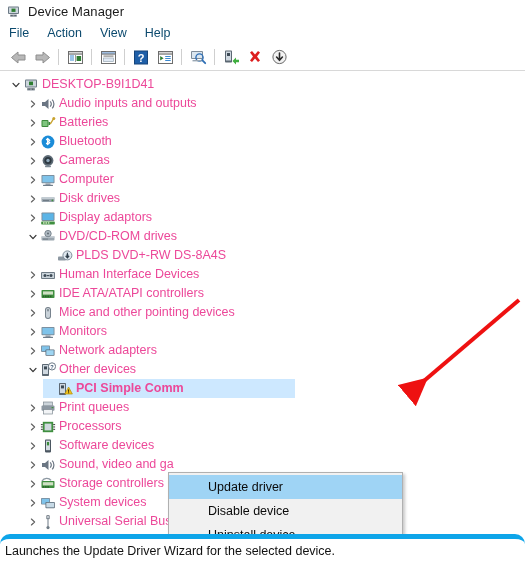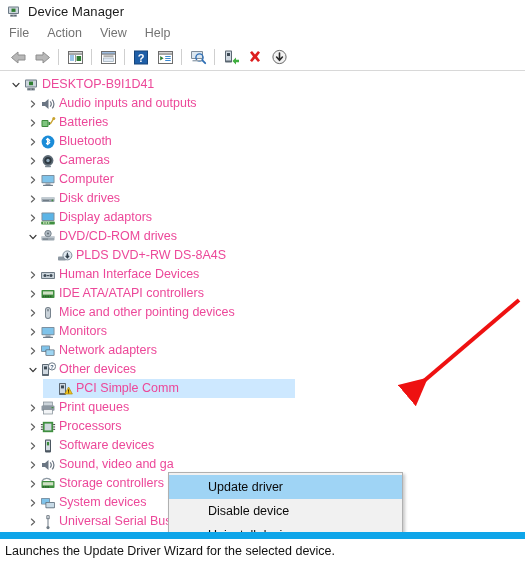--- a/index.html
+++ b/index.html
@@ -22,21 +22,21 @@
   }
   .title-icon{width:15px;height:15px;margin-right:7px;flex:0 0 15px;position:relative;}
   .title-text{font-size:13px;color:#1a1a1a;letter-spacing:0.1px;}
 
   
   .menubar{
     height:22px;flex:0 0 22px;display:flex;align-items:center;
     padding-left:9px;background:#ffffff;
   }
   .menubar .mi{
-    font-size:12.5px;color:#737373;padding:1px 9px 1px 0;margin-right:9px;cursor:default;
+    font-size:12.5px;color:#0c4a6e;padding:1px 9px 1px 0;margin-right:9px;cursor:default;
   }
 
   
   .toolbar{
     height:26px;flex:0 0 26px;display:flex;align-items:center;
     padding-left:6px;background:#ffffff;border-bottom:1px solid #d8d8d8;
   }
   .tb{width:24px;height:22px;display:flex;align-items:center;justify-content:center;flex:0 0 24px;}
   .tbsep{width:1px;height:16px;background:#cfcfcf;margin:0 4px;flex:0 0 1px;}
 
@@ -48,21 +48,21 @@
   .chev{
     width:13px;flex:0 0 13px;display:flex;align-items:center;justify-content:center;
     color:#5a5a5a;font-size:9px;line-height:1;
   }
   .chev svg{display:block;}
   .ico{width:17px;flex:0 0 17px;display:flex;align-items:center;justify-content:center;margin-right:3px;}
   .lbl{font-size:12.5px;color:#ec4899;line-height:19px;}
   .row.sel .hl{
     position:absolute;left:0;top:0;height:19px;background:#cde8ff;z-index:0;
   }
-  .row.sel .chev,.row.sel .ico,.row.sel .lbl{position:relative;z-index:1;}
+  .row.sel .chev,.row.sel .ico,.row.sel .lbl{position:relative;z-index:1;font-weight:bold;}
 
   
   .ctxmenu{
     position:absolute;left:168px;top:401px;width:233px;
     background:#f1f1f1;border:1px solid #b0b0b0;
     box-shadow:2px 2px 3px rgba(0,0,0,.22);
     padding:2px 0 3px 0;z-index:40;
   }
   .ctxitem{
     height:24px;display:flex;align-items:center;padding-left:39px;
@@ -70,21 +70,21 @@
   }
   .ctxitem.hi{background:#9fd4f5;}
   .ctxsep{height:1px;background:#d2d2d2;margin:4px 4px 4px 4px;}
 
   
   .arrow{position:absolute;left:0;top:0;width:525px;height:563px;z-index:60;pointer-events:none;}
 
   
   .statusbar{
     flex:0 0 24px;height:24px;display:flex;align-items:center;
-    border-top:7px solid #0ea5e9;background:#ffffff;padding-left:5px;
+    border-top:5px solid #0ea5e9;background:#ffffff;padding-left:5px;border-radius:10px;
   }
   .statustext{font-size:12.5px;color:#111;}
 </style>
 </head>
 <body>
 
 <div class="window">
 
   <div class="titlebar">
     <span class="title-icon">

